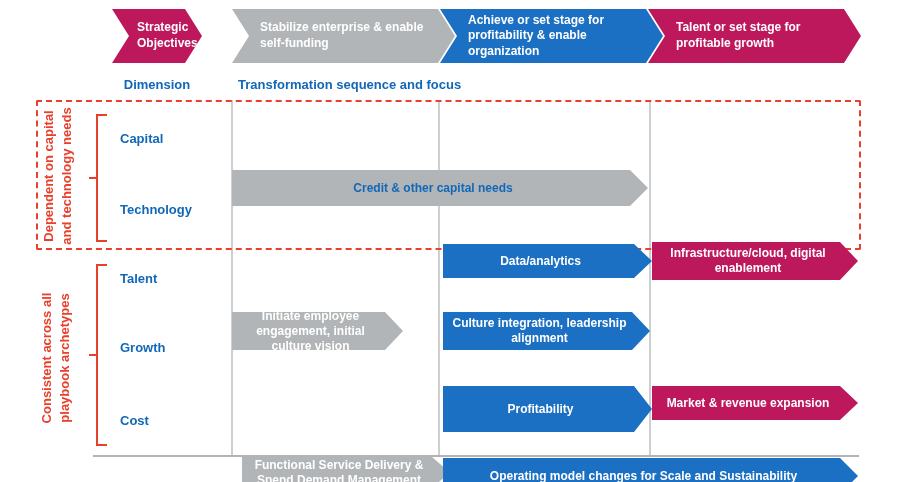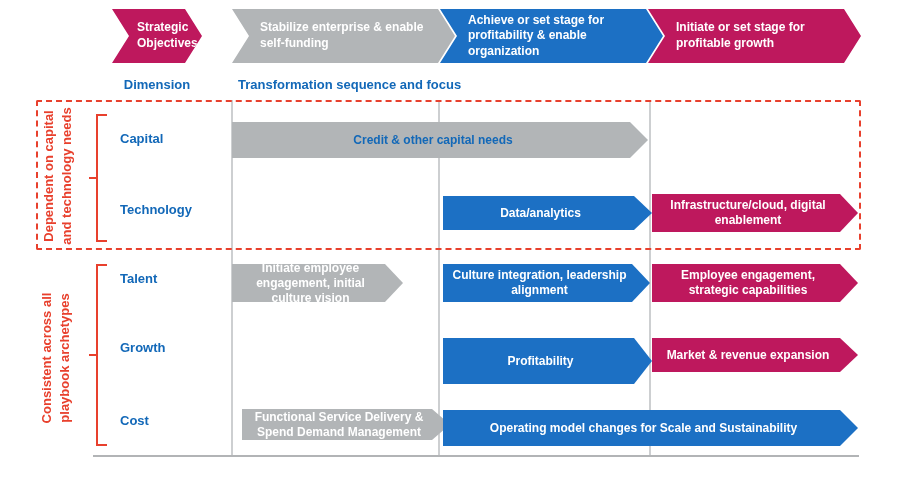--- a/index.html
+++ b/index.html
@@ -46,21 +46,21 @@
   }
   
   .dim{
     position:absolute;left:120px;color:#1268b8;font-weight:700;font-size:13px;
   }
   
   .rarrow{
     position:absolute;display:flex;align-items:center;justify-content:center;
     text-align:center;font-weight:700;font-size:12px;line-height:1.25;color:#fff;
     clip-path:polygon(0 0,calc(100% - 18px) 0,100% 50%,calc(100% - 18px) 100%,0 100%);
-    box-sizing:border-box;padding:0 22px 0 8px;
+    box-sizing:border-box;padding:0 22px 0 8px;margin-top:48px;
   }
   .bluetext{color:#1268b8;}
   .padL{padding-left:28px;justify-content:flex-start;text-align:left;}
 </style>
 </head>
 <body>
 
 <div class="canvas">
 
   <div class="vline" style="left:231px"></div>
@@ -71,21 +71,21 @@
   <div class="chev navy" style="left:112px;width:90px;padding-left:25px">
     <span>Strategic Objectives</span>
   </div>
   <div class="chev gray padL" style="left:232px;width:223px">
     <span style="max-width:165px">Stabilize enterprise &amp; enable self-funding</span>
   </div>
   <div class="chev blue padL" style="left:440px;width:223px">
     <span style="max-width:160px">Achieve or set stage for profitability &amp; enable organization</span>
   </div>
   <div class="chev navy padL" style="left:648px;width:213px">
-    <span style="max-width:155px">Initiate or set stage for profitable growth</span>
+    <span style="max-width:155px">Talent or set stage for profitable growth</span>
   </div>
 
   <div class="subhead" style="left:112px;width:90px;text-align:center">Dimension</div>
   <div class="subhead" style="left:238px">Transformation sequence and focus</div>
 
   <div class="dashbox"></div>
 
   <div class="vlabel" style="left:58px;top:176px">Dependent on capital
 and technology needs</div>
   <div class="vlabel" style="left:56px;top:358px">Consistent across all
@@ -100,21 +100,20 @@
   <div class="dim" style="top:340px">Growth</div>
   <div class="dim" style="top:413px">Cost</div>
 
   <div class="rarrow gray bluetext" style="left:232px;top:122px;width:416px;height:36px">Credit &amp; other capital needs</div>
 
   <div class="rarrow blue" style="left:443px;top:196px;width:209px;height:34px">Data/analytics</div>
   <div class="rarrow navy" style="left:652px;top:194px;width:206px;height:38px">Infrastructure/cloud, digital enablement</div>
 
   <div class="rarrow gray" style="left:232px;top:264px;width:171px;height:38px">Initiate employee engagement, initial culture vision</div>
   <div class="rarrow blue" style="left:443px;top:264px;width:207px;height:38px">Culture integration, leadership alignment</div>
-  <div class="rarrow navy" style="left:652px;top:264px;width:206px;height:38px">Employee engagement, strategic capabilities</div>
 
   <div class="rarrow blue" style="left:443px;top:338px;width:209px;height:46px">Profitability</div>
   <div class="rarrow navy" style="left:652px;top:338px;width:206px;height:34px">Market &amp; revenue expansion</div>
 
   <div class="rarrow gray" style="left:242px;top:409px;width:208px;height:31px">Functional Service Delivery &amp; Spend Demand Management</div>
   <div class="rarrow blue" style="left:443px;top:410px;width:415px;height:36px">Operating model changes for Scale and Sustainability</div>
 
 </div>
 
 </body></html>

